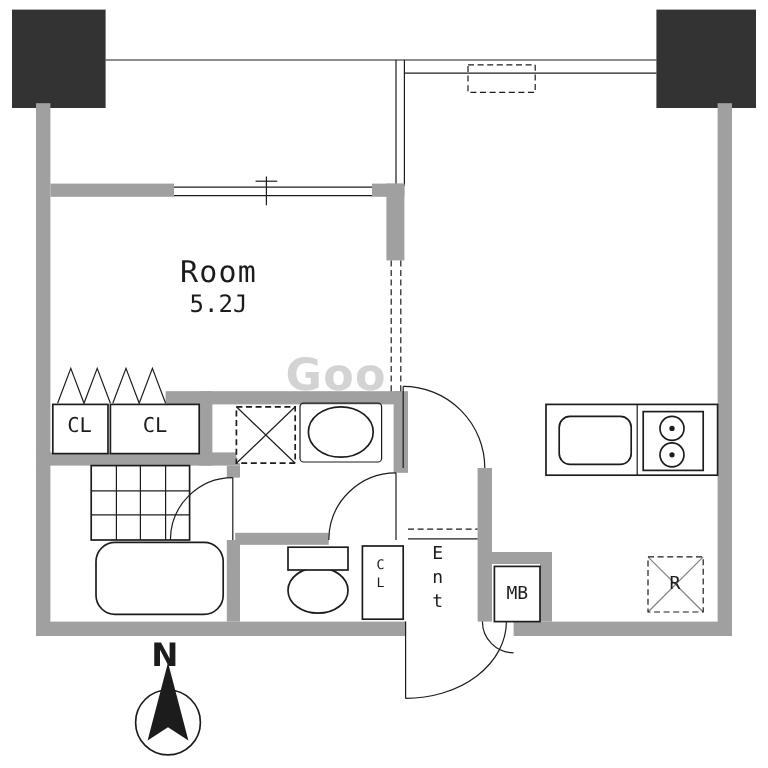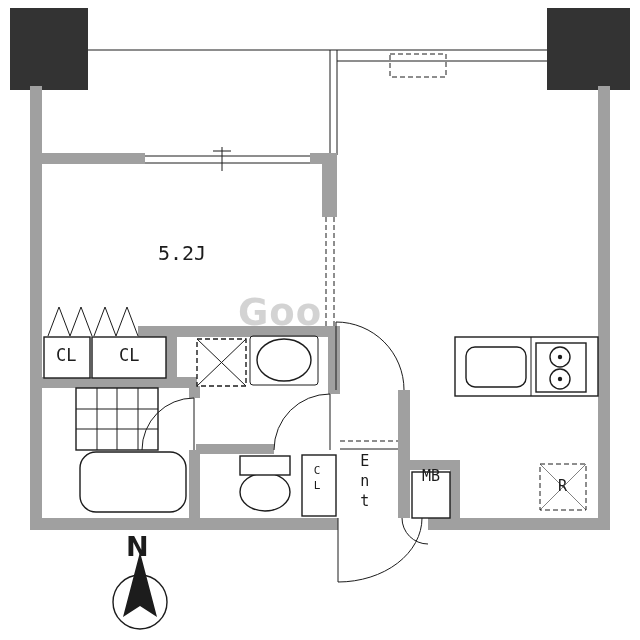--- a/index.html
+++ b/index.html
@@ -17,21 +17,21 @@
   .lbl{position:absolute;line-height:1.05;white-space:pre;}
   .vtext{writing-mode:vertical-rl;text-orientation:upright;letter-spacing:2px;}
   .lbl-room{left:150px;top:214px;font-size:25px;letter-spacing:1px;}
   .lbl-room-area{left:158px;top:243px;font-size:20px;}
   .lbl-ldk{left:414px;top:167px;font-size:29px;letter-spacing:13px;}
   .lbl-ldk-area{left:417px;top:199px;font-size:25px;letter-spacing:2px;}
   .lbl-cl1{left:56px;top:347px;font-size:17px;}
   .lbl-cl2{left:119px;top:347px;font-size:17px;}
   .lbl-shoe{left:311px;top:464px;font-size:11px;}
   .lbl-ent{left:356px;top:452px;font-size:15px;}
-  .lbl-mb{left:422px;top:469px;font-size:15px;}
+  .lbl-mb{left:422px;top:487px;font-size:15px;}
   .lbl-r{left:558px;top:479px;font-size:15px;}
   .lbl-n{left:126px;top:533px;font-size:27px;font-weight:700;
          font-family:"DejaVu Sans",sans-serif;}
   .lbl-wm{left:238px;top:294px;font-size:37px;letter-spacing:1px;opacity:.5;
           color:var(--watermark,#a9a9a9);font-family:"DejaVu Sans",sans-serif;font-weight:bold;}
 </style>
 </head>
 <body>
 
 <div id="plan">
@@ -141,20 +141,21 @@
       <line class="ln thin faint" x1="540" y1="464" x2="586" y2="510"></line>
       <line class="ln thin faint" x1="586" y1="464" x2="540" y2="510"></line>
     </g>
 
     <g>
       <circle class="ln" cx="140" cy="602" r="27"></circle>
       <polygon class="fill-line" points="140,552 157,617 140,606 123,617"></polygon>
     </g>
   </svg>
 
+  <div class="lbl lbl-room">Room</div>
   <div class="lbl lbl-room-area">5.2J</div>
   <div class="lbl lbl-cl1">CL</div>
   <div class="lbl lbl-cl2">CL</div>
   <div class="lbl lbl-shoe vtext">CL</div>
   <div class="lbl lbl-ent vtext">Ent</div>
   <div class="lbl lbl-mb">MB</div>
   <div class="lbl lbl-r">R</div>
   <div class="lbl lbl-n">N</div>
   <div class="lbl lbl-wm">Goo</div>
 </div>

